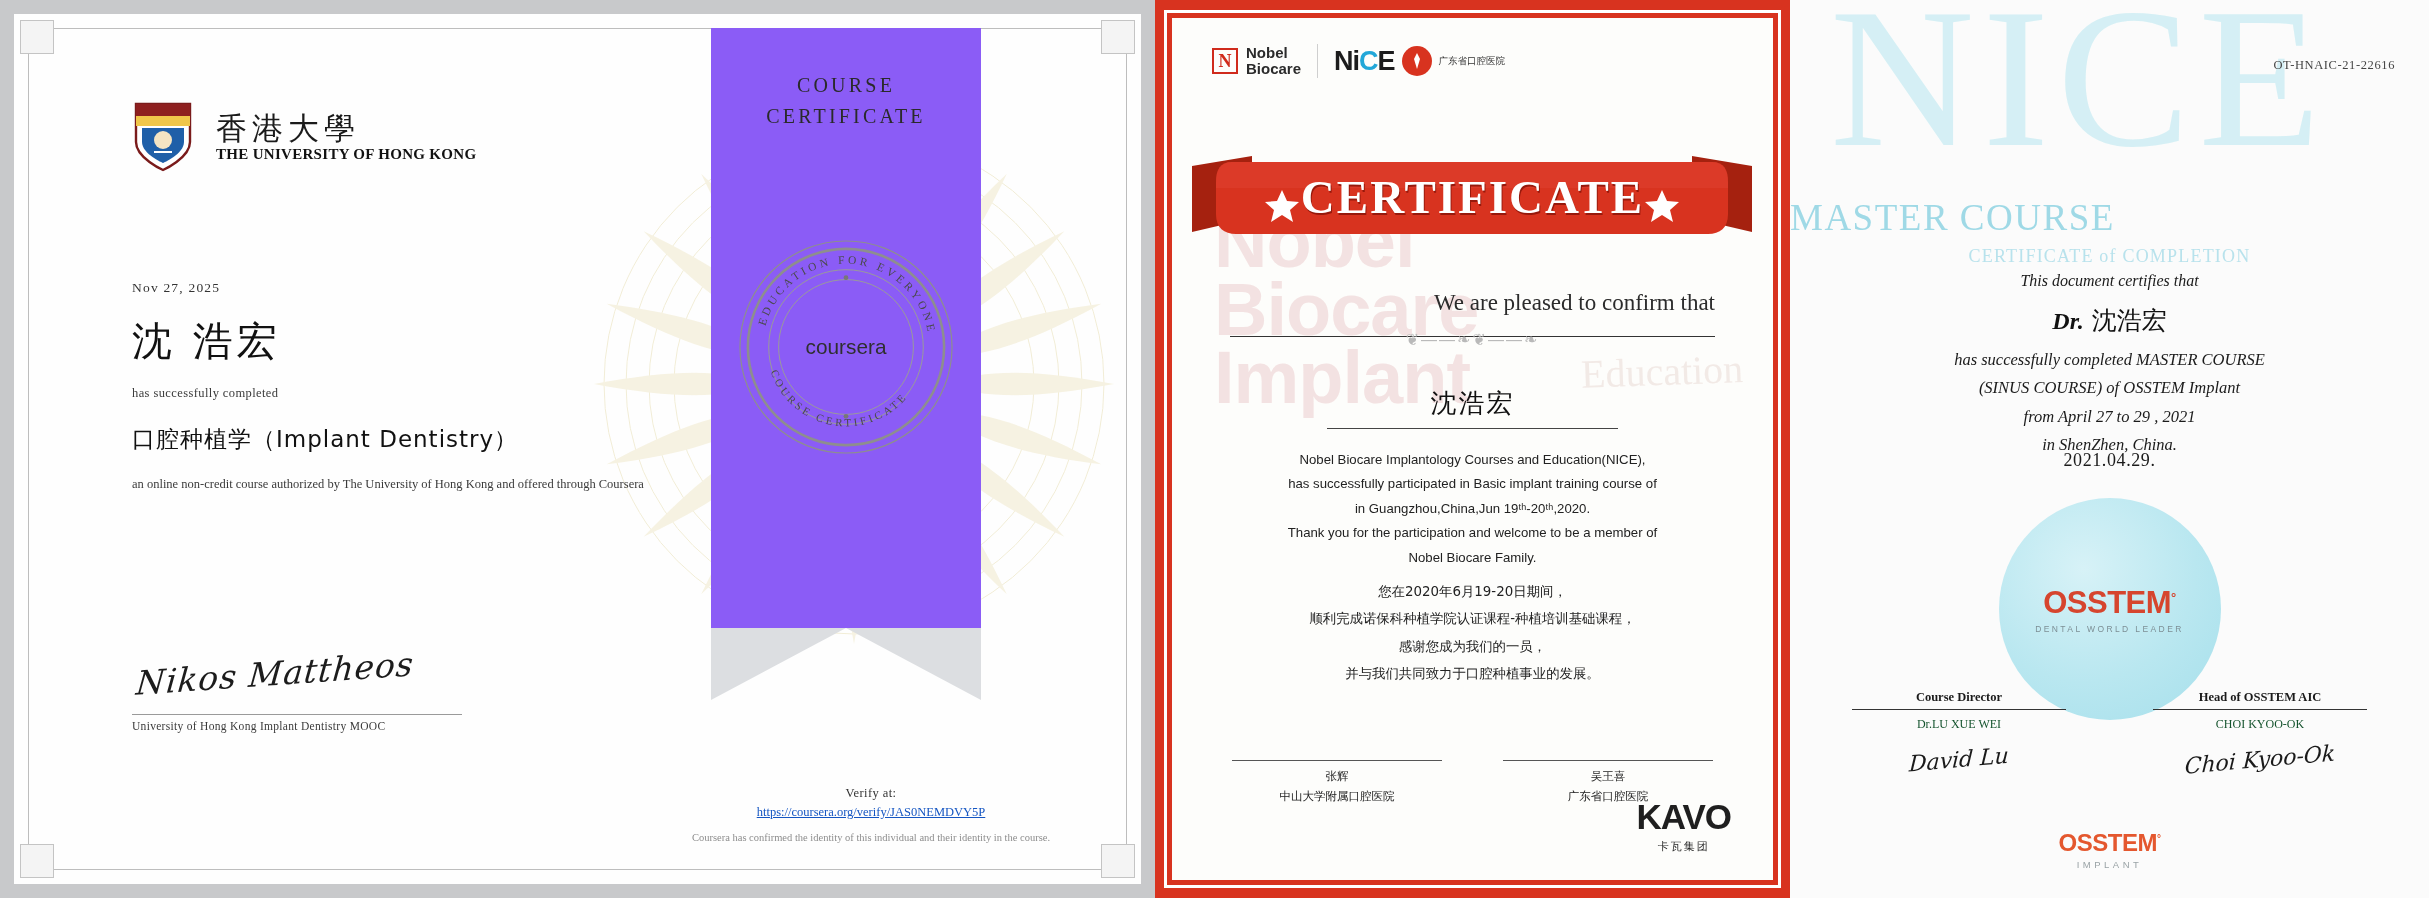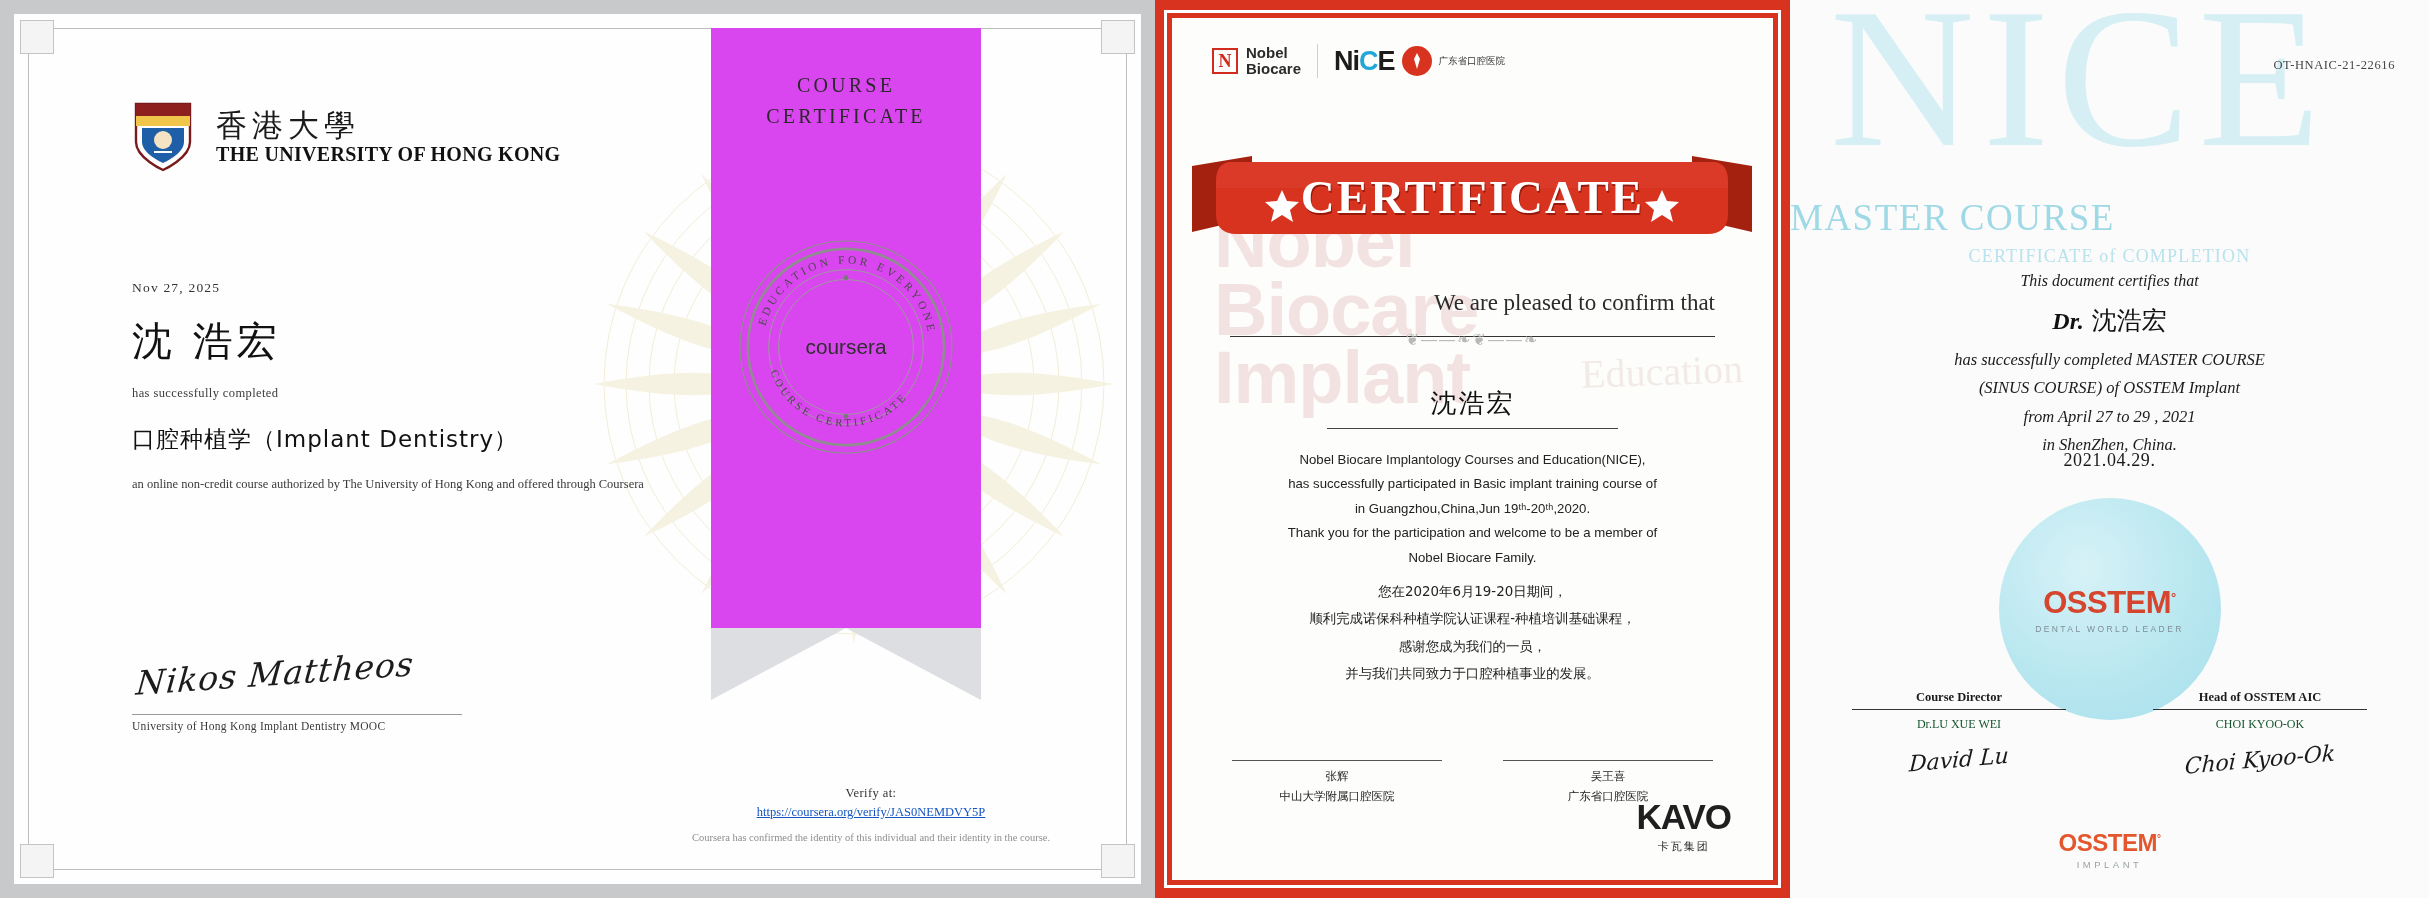--- a/index.html
+++ b/index.html
@@ -60,30 +60,30 @@
     width: 62px; height: 70px;
     position: relative;
   }
   .c1-uni-zh {
     font-family: "DejaVu Sans", sans-serif;
     font-size: 31px; letter-spacing: 5px; color: #1b1b1b;
     line-height: 1.1;
   }
   .c1-uni-en {
     font-family: "Liberation Serif", serif;
-    font-size: 20px; font-weight: bold; color: #111;
+    font-size: 15px; font-weight: bold; color: #111;
     letter-spacing: .3px; 
   }
 
   .c1-ribbon {
     position: absolute; right: 160px; top: 14px;
     width: 270px;
   }
   .c1-ribbon-body {
-    background: #d946ef;
+    background: #8b5cf6;
     height: 600px;
     position: relative;
   }
   .c1-ribbon-tip {
     width: 0; height: 0;
     border-left: 135px solid #dcdee1;
     border-right: 135px solid #dcdee1;
     border-bottom: 72px solid transparent;
   }
   .c1-ribbon-title {

